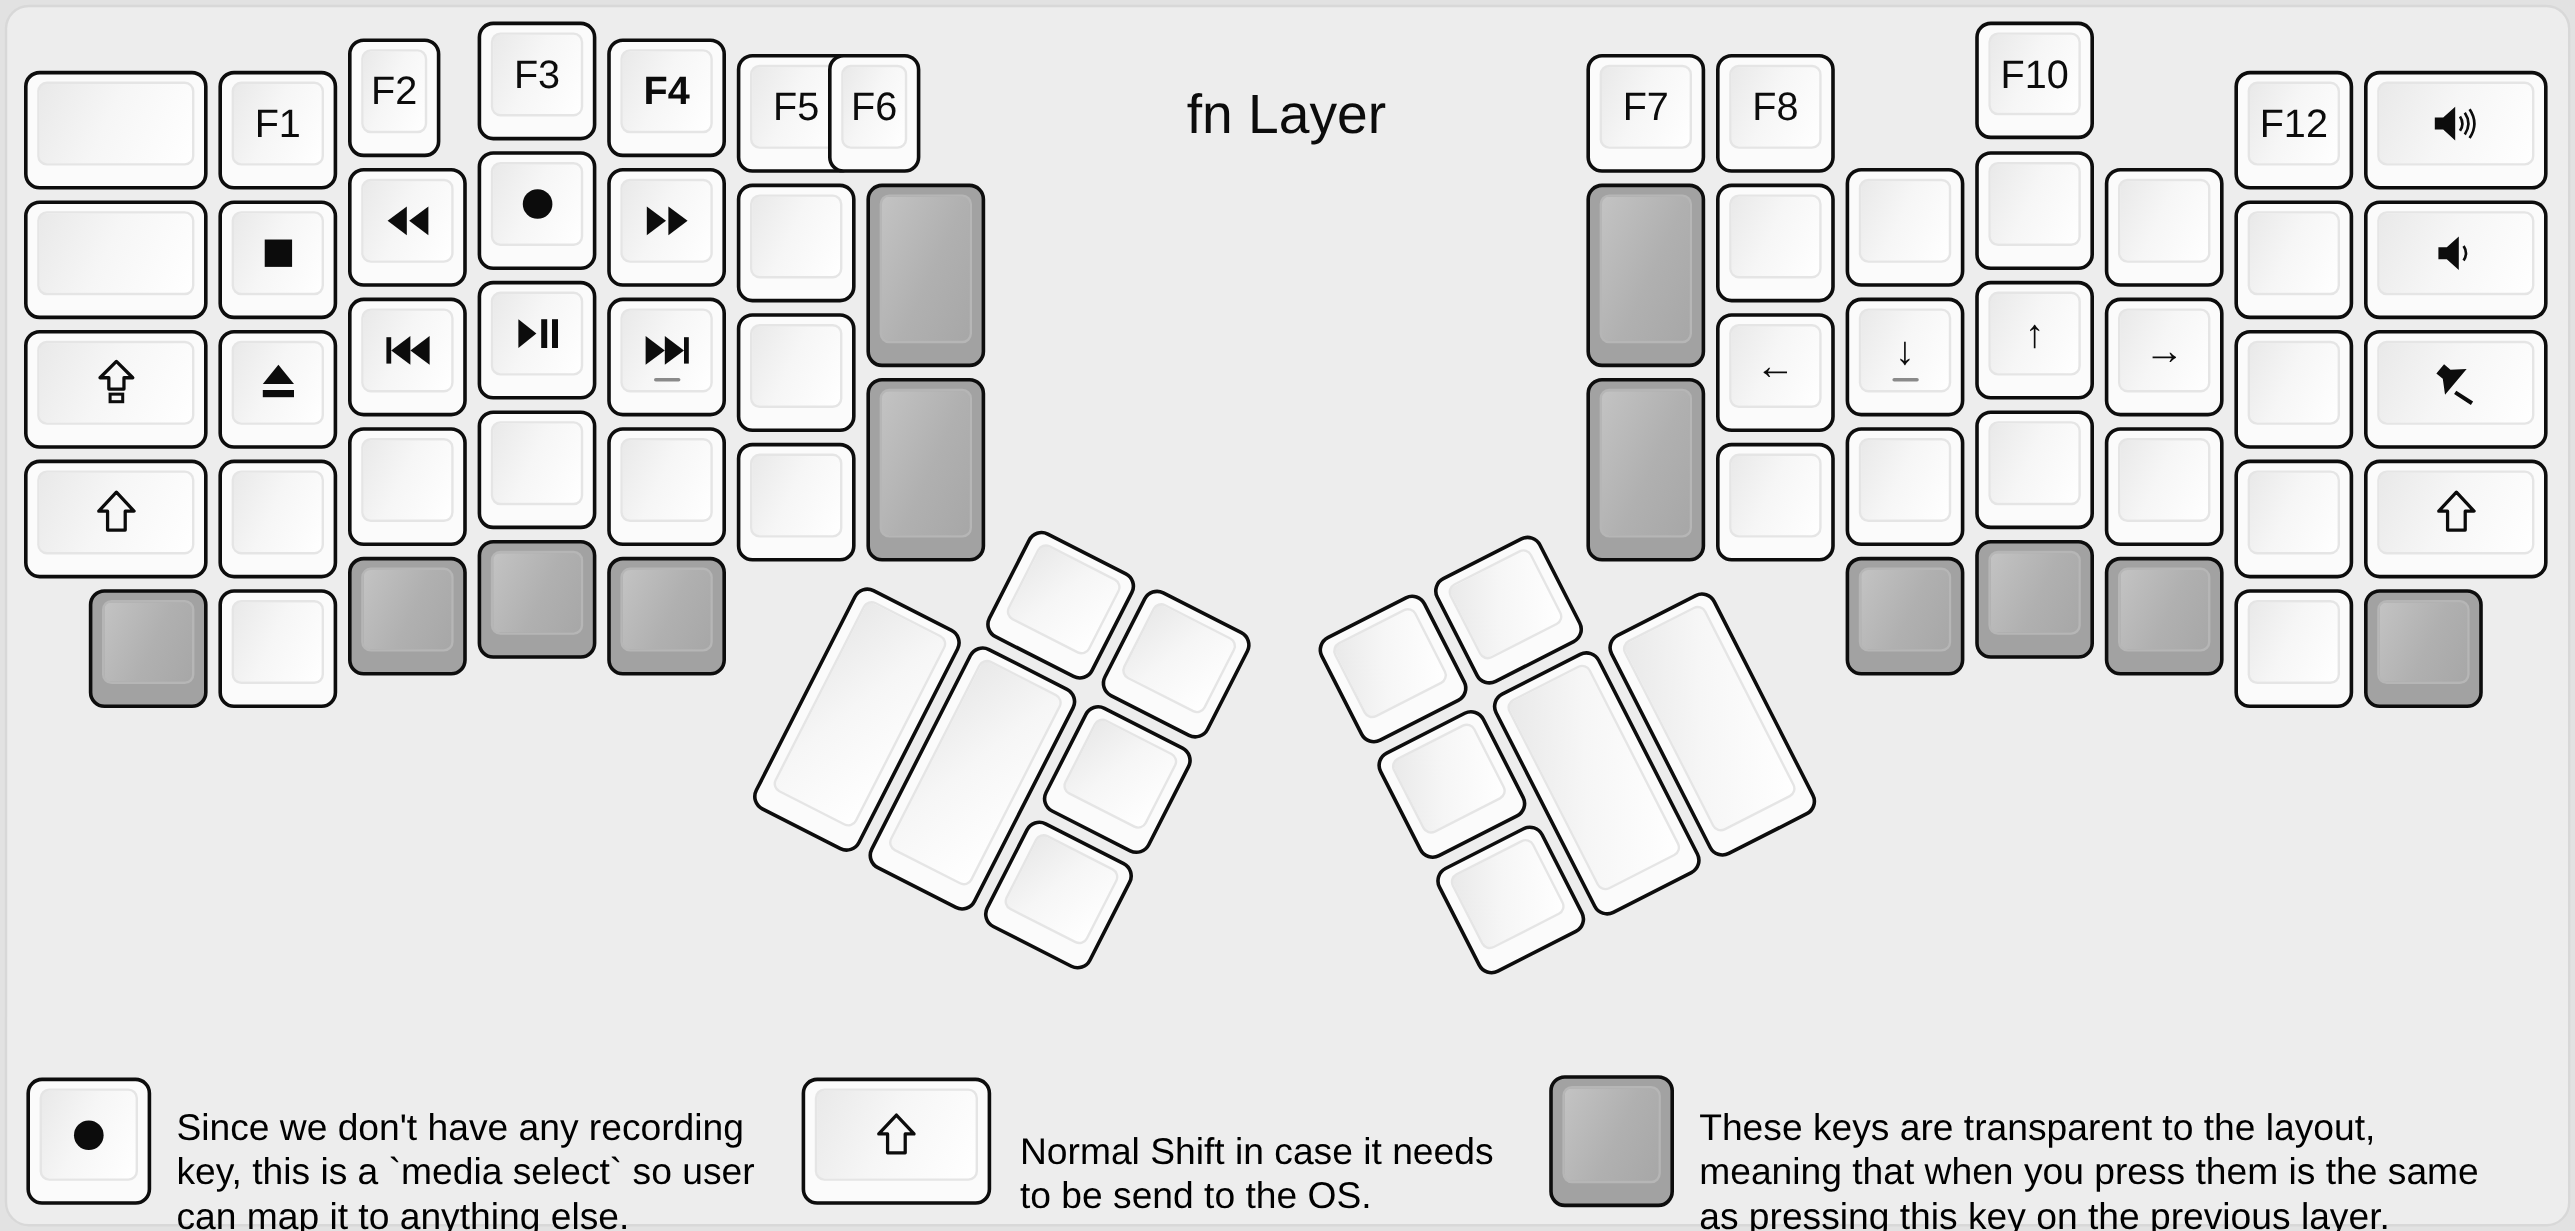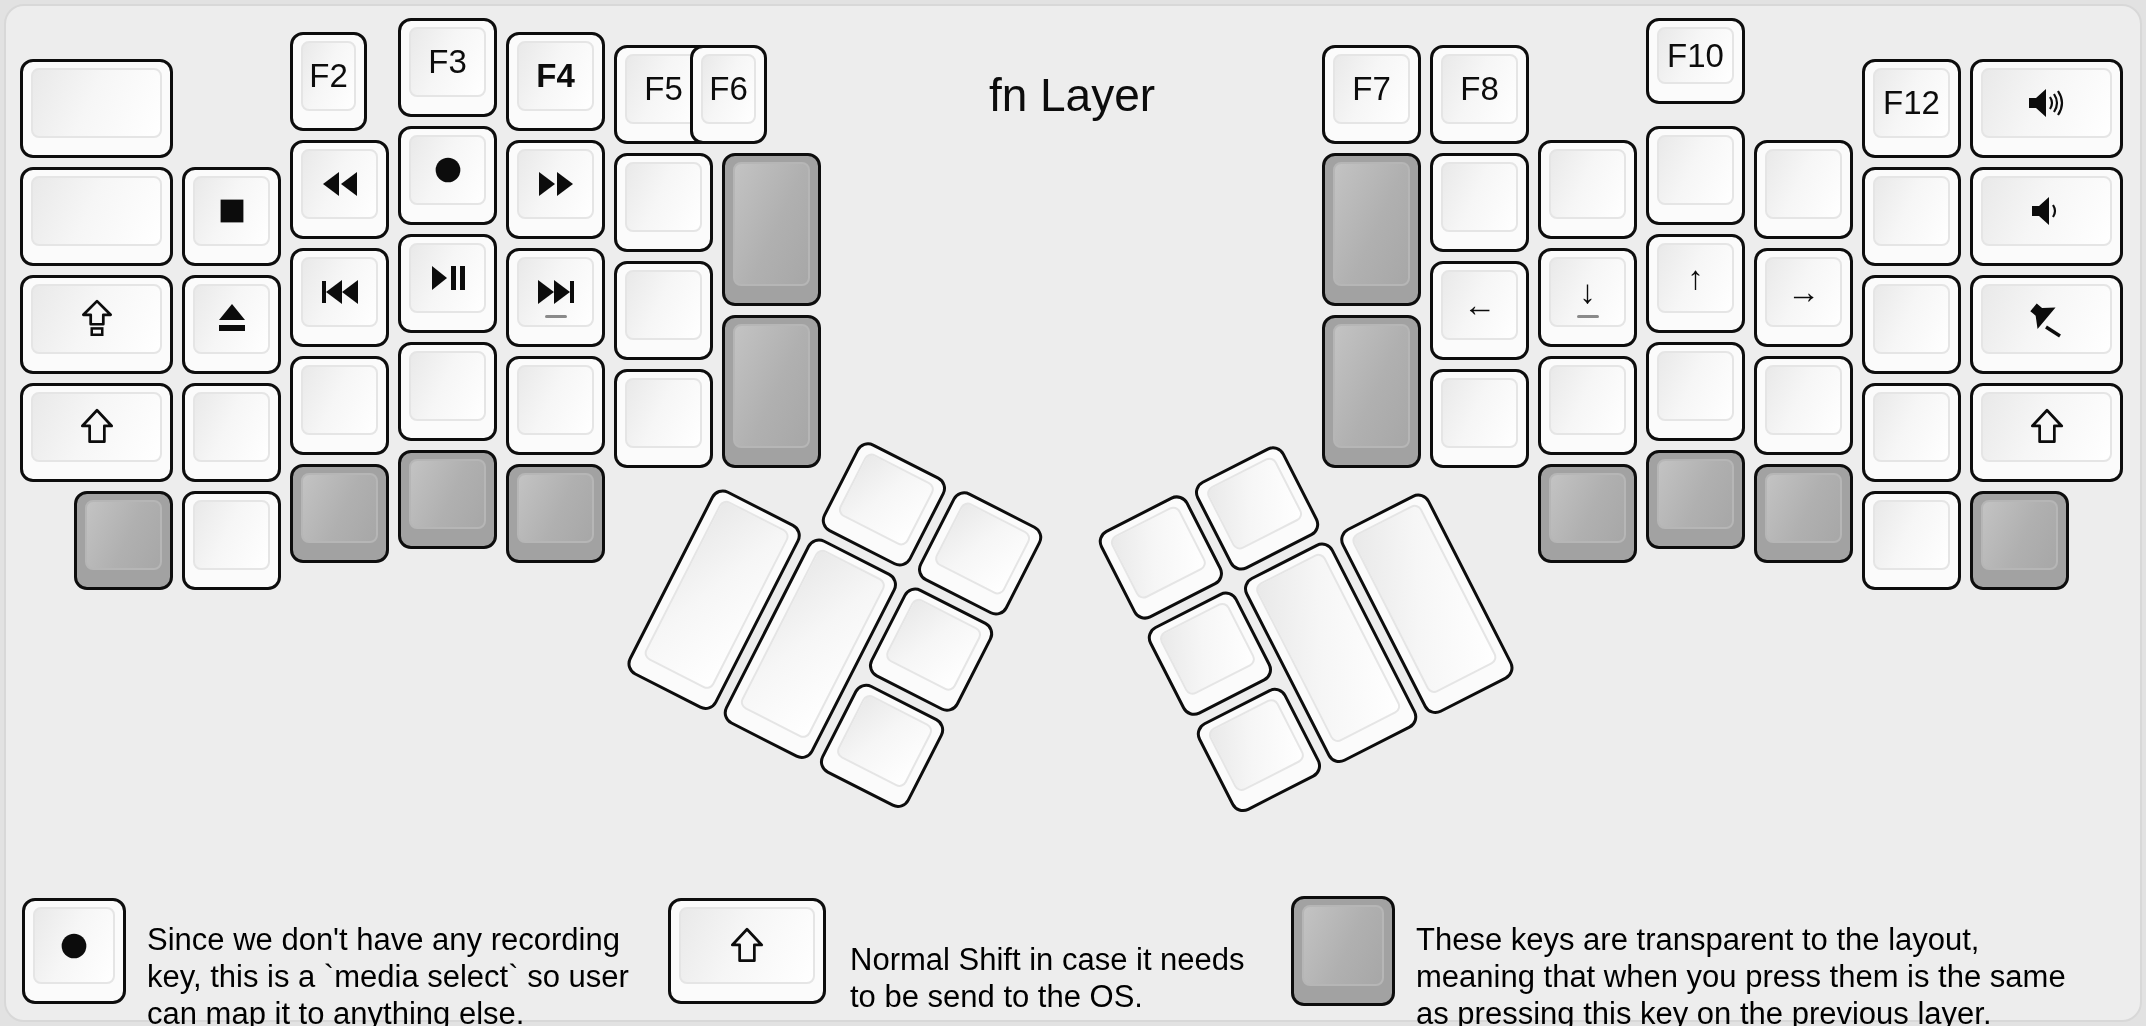--- a/index.html
+++ b/index.html
@@ -78,20 +78,25 @@
     </div>
     <div class="key white" style="left: 20px; top: 382.5px; width: 153px; height: 99px;">
       <div class="cap">
         <span class="icon">
           <svg width="42" height="42" viewBox="0 0 40 40">
             <path d="M20 4 L34 19 L27 19 L27 34 L13 34 L13 19 L6 19 Z" fill="none" stroke="#0c0c0c" stroke-width="2.6" stroke-linejoin="round"></path>
           </svg>
         </span>
       </div>
     </div>
+    <div class="key white" style="left: 182px; top: 58.5px; width: 99px; height: 99px;">
+      <div class="cap">
+        <span class="lbl">F1</span>
+      </div>
+    </div>
     <div class="key white" style="left: 182px; top: 166.5px; width: 99px; height: 99px;">
       <div class="cap">
         <span class="icon">
           <svg width="38" height="38" viewBox="0 0 40 40">
             <rect x="8" y="8" width="24" height="24" fill="#0c0c0c"></rect>
           </svg>
         </span>
       </div>
     </div>
     <div class="key white" style="left: 182px; top: 274.5px; width: 99px; height: 99px;">
@@ -270,21 +275,21 @@
         <span class="lbl">↓</span>
         <span class="homing"></span>
       </div>
     </div>
     <div class="key white" style="left: 1538px; top: 355.5px; width: 99px; height: 99px;">
       <div class="cap"></div>
     </div>
     <div class="key gray" style="left: 1538px; top: 463.5px; width: 99px; height: 99px;">
       <div class="cap"></div>
     </div>
-    <div class="key white" style="left: 1646px; top: 18px; width: 99px; height: 86px; padding-left: 29px;">
+    <div class="key white" style="left: 1646px; top: 18px; width: 99px; height: 98px; padding-left: 29px;">
       <div class="cap">
         <span class="lbl">F10</span>
       </div>
     </div>
     <div class="key white" style="left: 1646px; top: 126px; width: 99px; height: 99px;">
       <div class="cap"></div>
     </div>
     <div class="key white" style="left: 1646px; top: 234px; width: 99px; height: 99px;">
       <div class="cap">
         <span class="lbl">↑</span>

